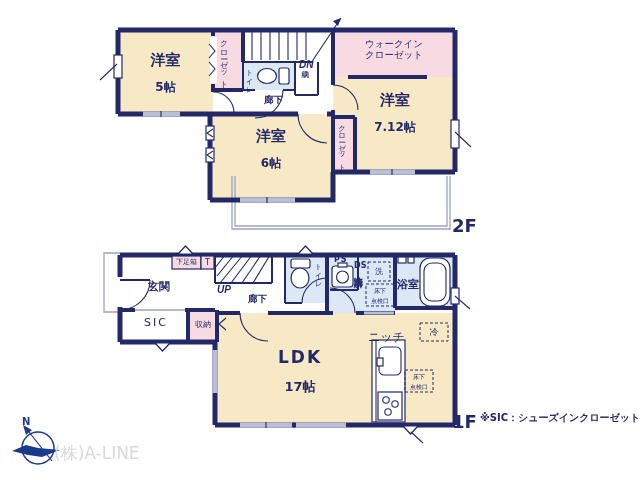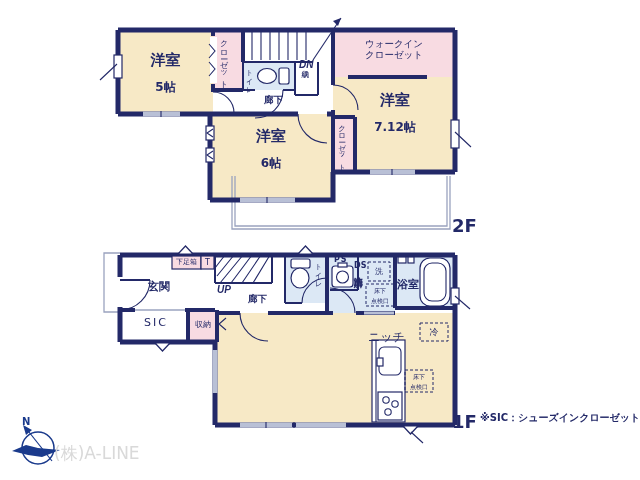--- a/index.html
+++ b/index.html
@@ -228,20 +228,24 @@
 <div class="lbl v" style="left:314px;top:258px;height:30px;font-size:7px;">トイレ</div>
 <div class="lbl" style="left:334px;top:255px;font-size:8px;font-weight:bold;letter-spacing:1px;">PS</div>
 <div class="lbl" style="left:354px;top:261px;font-size:8px;font-weight:bold;">DS</div>
 <div class="lbl v" style="left:353px;top:270px;height:42px;font-size:9px;font-weight:bold;">洗面所</div>
 <div class="lbl ctr" style="left:368px;top:262px;width:22px;font-size:8px;line-height:19px;">洗</div>
 <div class="lbl ml" style="left:366px;top:286px;width:28px;font-size:6px;line-height:1.6;">床下
 点検口</div>
 <div class="lbl" style="left:397px;top:279px;font-size:11px;font-weight:bold;">浴室</div>
 <div class="lbl" style="left:368px;top:331px;font-size:12px;">ニッチ</div>
 <div class="lbl ctr" style="left:420px;top:323px;width:28px;font-size:9px;line-height:18px;">冷</div>
+<div class="lbl ctr" style="left:240px;top:348px;width:120px;">
+  <span class="rn" style="font-size:17px;letter-spacing:2px;">LDK</span>
+  <span class="rs" style="font-size:13px;">17帖</span>
+</div>
 <div class="lbl ml" style="left:405px;top:372px;width:28px;font-size:6px;line-height:1.6;">床下
 点検口</div>
 <div class="lbl flab" style="left:452px;top:412px;">1F</div>
 
 <div class="lbl" style="left:54px;top:444px;font-size:17px;color:#d9d9d9;">(株)A-LINE</div>
 <div class="lbl" style="left:480px;top:412px;font-size:10px;font-weight:bold;">※SIC：シューズインクローゼット</div>
 <div class="lbl" style="left:22px;top:416px;font-size:10px;font-weight:bold;color:#1a3a8c;">N</div>
 
 </div>
 

